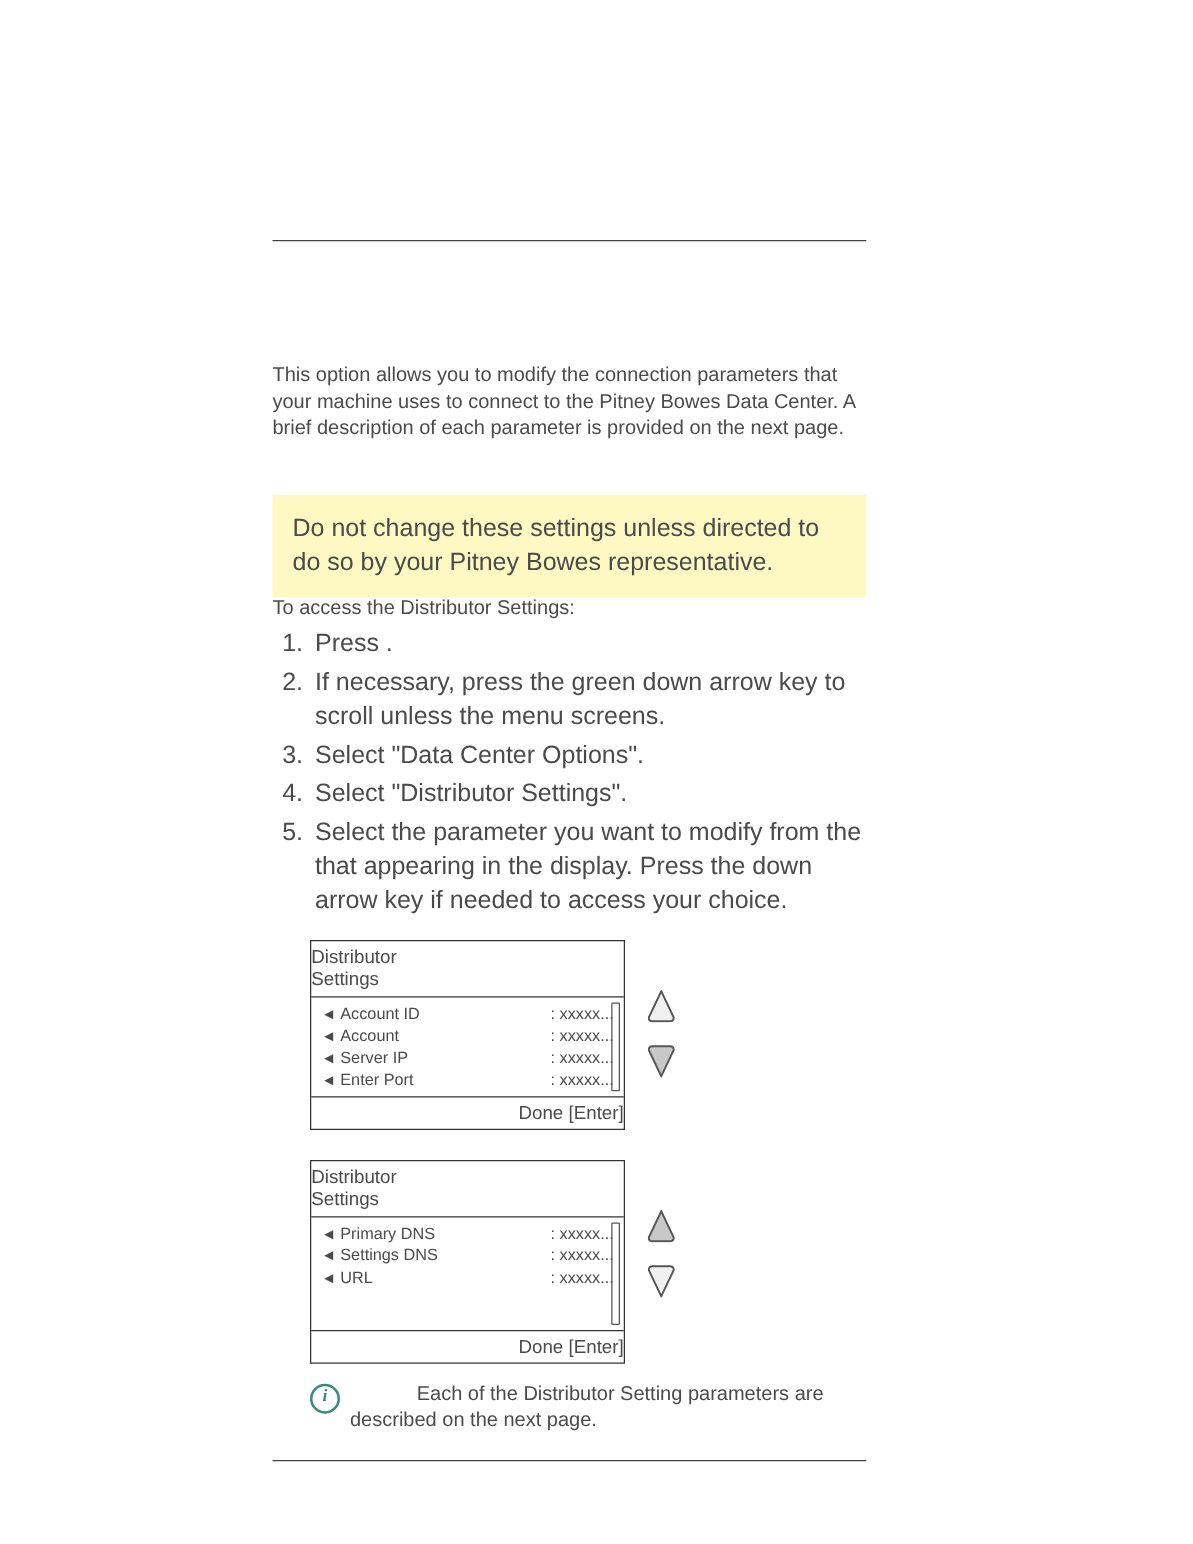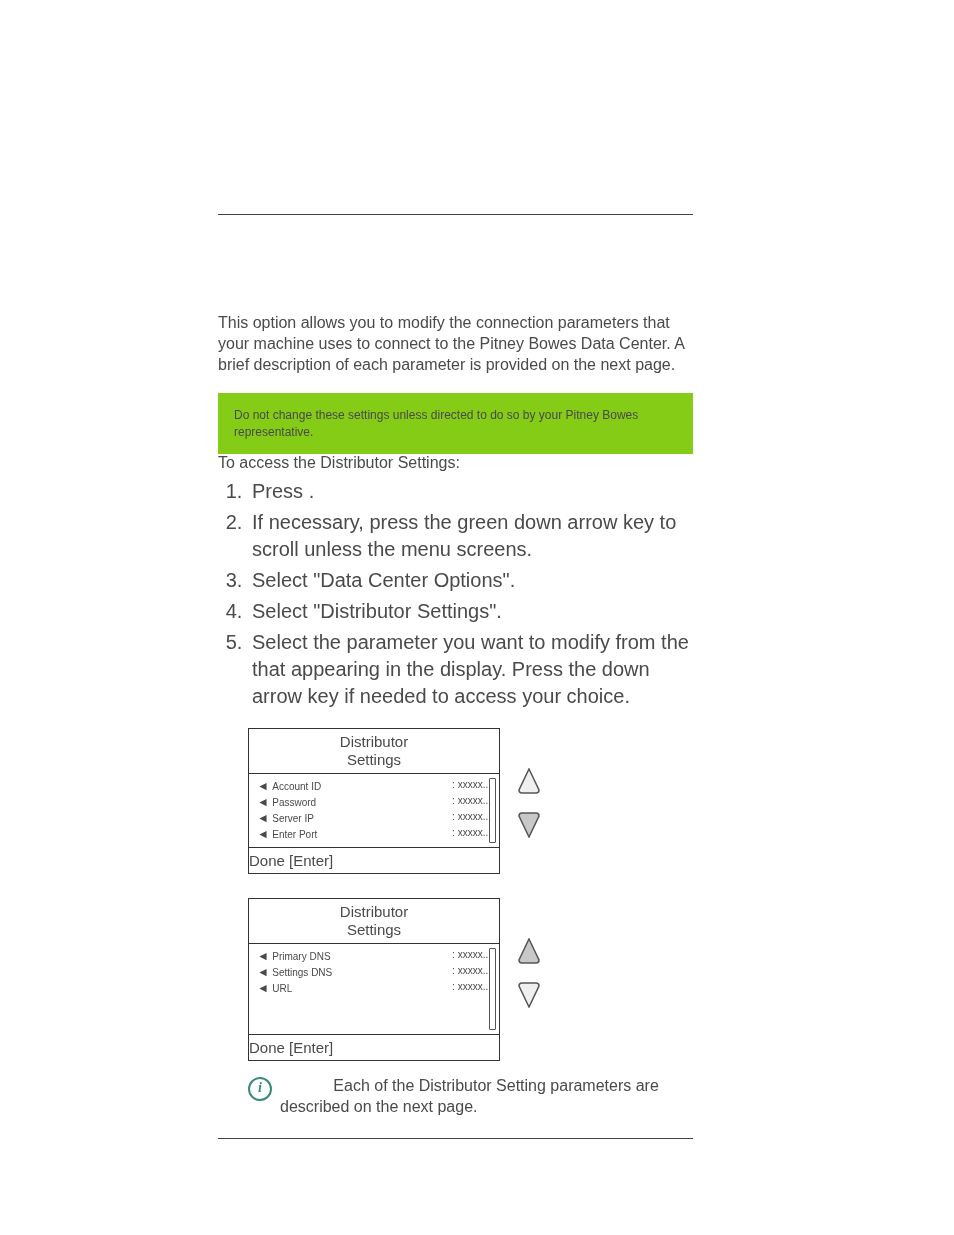--- a/index.html
+++ b/index.html
@@ -1,31 +1,31 @@
 <!DOCTYPE html>
 <html><head>
 <meta charset="utf-8">
 <style>
   html,body{margin:0;padding:0;background:#fff;font-family:Arial,Helvetica,sans-serif;color:#4a4a4a}
   .page{width:954px;height:1235px;position:relative;box-sizing:border-box}
-  .content{position:absolute;left:218px;top:214px;width:475px}
+  .content{position:absolute;left:218px;top:192px;width:475px}
   hr.rule{border:none;border-top:1px solid #444;margin:0}
   .intro{margin-top:98px;font-size:16px;line-height:1.3}
-  .note{background:#84cc16;padding:14px 16px;margin-top:18px;font-size:12px;line-height:1.35}
+  .note{background:#fef9c3;padding:14px 16px;margin-top:43px;font-size:20px;line-height:1.35}
   .access{margin-top:0;font-size:16px}
   ol.steps{margin:6px 0 0 0;padding-left:30px;font-size:20px;line-height:1.35}
   ol.steps li{margin-bottom:4px;padding-left:4px}
   .screen-wrap{margin-top:18px;position:relative}
   .screen{border:1px solid #333;width:250px;margin-left:30px;background:#fff}
-  .screen .title{border-bottom:1px solid #333;text-align:center;padding:4px 0;font-size:15px;line-height:1.2}
+  .screen .title{border-bottom:1px solid #333;text-align:left;padding:4px 0;font-size:15px;line-height:1.2}
   .screen .rows{border-bottom:1px solid #333;padding:4px 8px;position:relative}
-  .screen .row{display:flex;justify-content:space-between;font-size:10px;line-height:1.35}
+  .screen .row{display:flex;justify-content:space-between;font-size:13px;line-height:1.35}
   .screen .row .lbl::before{content:"◄ ";font-size:12px}
   .screen .scrollbar{position:absolute;right:3px;top:4px;bottom:4px;width:5px;border:1px solid #555;border-radius:1px}
-  .screen .footer{text-align:left;padding:4px 0;font-size:15px}
+  .screen .footer{text-align:right;padding:4px 0;font-size:15px}
   .arrows{position:absolute;left:300px;top:40px;display:flex;flex-direction:column;gap:18px;align-items:center}
   .arrow-up-icon,.arrow-down-icon{width:22px;height:26px}
   .note-row{display:flex;gap:8px;margin-top:14px;margin-left:30px;font-size:16px;line-height:1.35;align-items:flex-start}
   .info-icon{flex:0 0 auto;width:20px;height:20px;border:2px solid #3a8a7a;border-radius:50%;color:#3a8a7a;font-style:italic;font-family:Georgia,serif;font-weight:bold;text-align:center;line-height:18px;font-size:14px;margin-top:2px}
   hr.rule.bottom{margin-top:20px}
 </style>
 </head>
 <body>
 
 <div class="page">
@@ -51,21 +51,21 @@
         <div class="title">
           <span>Distributor</span><br>
           <span>Settings</span>
         </div>
         <div class="rows">
           <div class="row">
               <span class="lbl">Account ID</span>
               <span>: xxxxx...</span>
             </div>
           <div class="row">
-              <span class="lbl">Password</span>
+              <span class="lbl">Account</span>
               <span>: xxxxx...</span>
             </div>
           <div class="row">
               <span class="lbl">Server IP</span>
               <span>: xxxxx...</span>
             </div>
           <div class="row">
               <span class="lbl">Enter Port</span>
               <span>: xxxxx...</span>
             </div>

